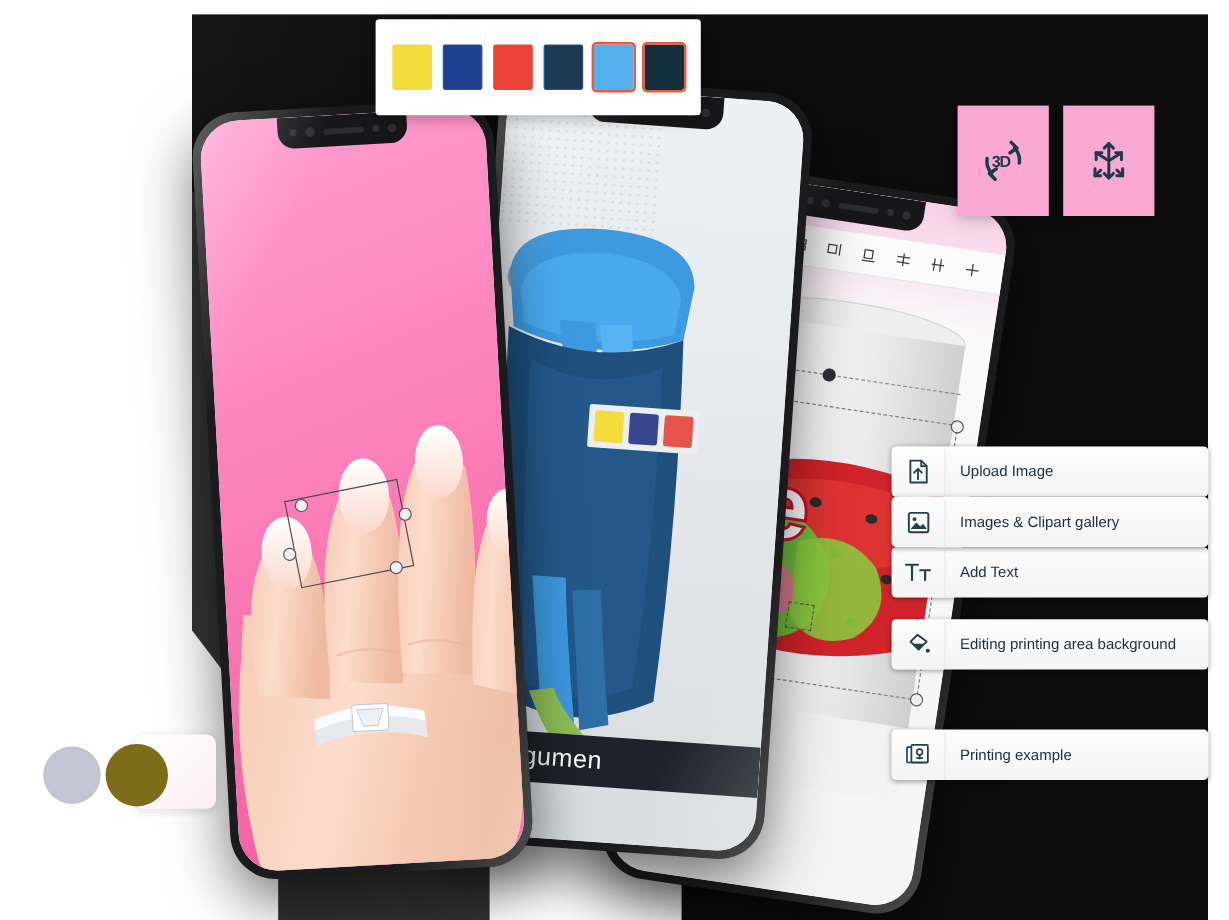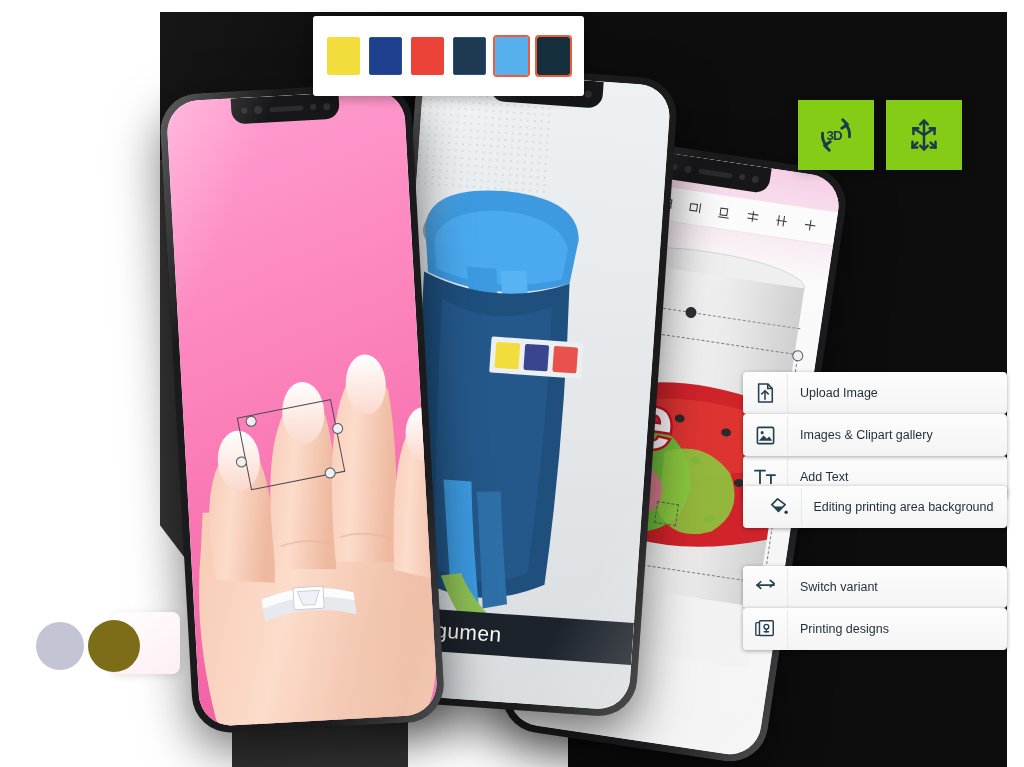--- a/index.html
+++ b/index.html
@@ -36,21 +36,21 @@
 
   
   #palette-bar{position:absolute;left:313px;top:16px;width:271px;height:80px;background:#fff;
      border-radius:3px;box-shadow:0 3px 12px rgba(0,0,0,.28);display:flex;align-items:center;
      justify-content:space-between;padding:0 14px;box-sizing:border-box;}
   .sw{width:33px;height:38px;border-radius:2px;box-sizing:border-box;}
   .sw.sel{outline:2px solid #f05a3c;outline-offset:0;}
   .sw.bl{border:1.5px solid #2b4f8f;}
 
   
-  #tool-3d,#tool-move{position:absolute;top:100px;width:76px;height:70px;background:#84cc16;
+  #tool-3d,#tool-move{position:absolute;top:88px;width:76px;height:92px;background:#f9a8d4;
      display:flex;align-items:center;justify-content:center;box-shadow:0 2px 10px rgba(0,0,0,.25);}
   #tool-3d{left:798px;}
   #tool-move{left:886px;}
 
   
   .phone{position:absolute;border-radius:38px;background:#1b1b1d;
      box-shadow:0 18px 50px rgba(0,0,0,.55);overflow:hidden;}
   .phone::before{content:"";position:absolute;inset:0;border-radius:38px;
      background:linear-gradient(115deg,rgba(255,255,255,.30),rgba(255,255,255,0) 22%,rgba(255,255,255,0) 78%,rgba(255,255,255,.22));
      pointer-events:none;z-index:9;}
@@ -391,56 +391,44 @@
       <svg width="21" height="21" viewBox="0 0 22 22">
           <rect x="2.5" y="2.5" width="17" height="17" rx="1.5" fill="none" stroke="#23404f" stroke-width="1.7"></rect>
           <circle cx="7.5" cy="8" r="1.6" fill="#23404f"></circle>
           <path d="M4 16.5 L9 11 L12.5 14.5 L15 12 L18 16.5 Z" fill="#23404f"></path>
         </svg>
     </div>
     <div class="menu-sep"></div>
     <div class="lb" style="padding-left:12px">Images &amp; Clipart gallery</div>
   </div>
 
-  <div class="menu-item" style="top:486px;justify-content:center;">
+  <div class="menu-item" style="top:516px;">
     <div class="ic">
       <svg width="21" height="21" viewBox="0 0 22 22">
           <path d="M10 2 L4 8 L11 15 L18 8 Z" fill="none" stroke="#23404f" stroke-width="1.7" stroke-linejoin="round"></path>
           <path d="M6 10 L16 10 L11 15 Z" fill="#23404f"></path>
           <circle cx="19" cy="16" r="1.8" fill="#23404f"></circle>
         </svg>
     </div>
     <div class="menu-sep"></div>
     <div class="lb" style="padding-left:12px">Editing printing area background</div>
   </div>
 
-  <div class="menu-item" style="top:566px;">
-    <div class="ic">
-      <svg width="23" height="18" viewBox="0 0 24 18">
-          <path d="M3 7 h18" stroke="#23404f" stroke-width="1.7" stroke-linecap="round" fill="none"></path>
-          <path d="M7 3.5 L3.2 7 L7 10.5" fill="none" stroke="#23404f" stroke-width="1.7" stroke-linecap="round" stroke-linejoin="round"></path>
-          <path d="M2.5 12 h17" stroke="#23404f" stroke-width="1.7" stroke-linecap="round" fill="none" opacity="0"></path>
-          <path d="M17 2 L21 5.5 L17 9" fill="none" stroke="#23404f" stroke-width="1.7" stroke-linecap="round" stroke-linejoin="round"></path>
-        </svg>
-    </div>
-    <div class="menu-sep"></div>
-    <div class="lb" style="padding-left:12px">Switch variant</div>
-  </div>
 
   <div class="menu-item" style="top:608px;">
     <div class="ic">
       <svg width="22" height="22" viewBox="0 0 24 24">
           <rect x="2" y="5" width="14" height="14" rx="1" fill="none" stroke="#23404f" stroke-width="1.5"></rect>
           <rect x="6" y="3" width="15" height="16" rx="1" fill="#fff" stroke="#23404f" stroke-width="1.6"></rect>
           <circle cx="13.5" cy="9.5" r="2.6" fill="none" stroke="#23404f" stroke-width="1.5"></circle>
           <path d="M13.5 12.5 v3 M11 15 h5" stroke="#23404f" stroke-width="1.5" stroke-linecap="round"></path>
         </svg>
     </div>
     <div class="menu-sep"></div>
-    <div class="lb" style="padding-left:12px">Printing designs</div>
+    <div class="lb" style="padding-left:12px">Printing example</div>
   </div>
 
 
   <div class="peek-card"></div>
   <div class="dot" id="dot-gray" style="background: rgb(195, 197, 212);"></div>
   <div class="dot" id="dot-olive" style="background: rgb(125, 109, 24);"></div>
 
 </div>
 
 </body></html>

